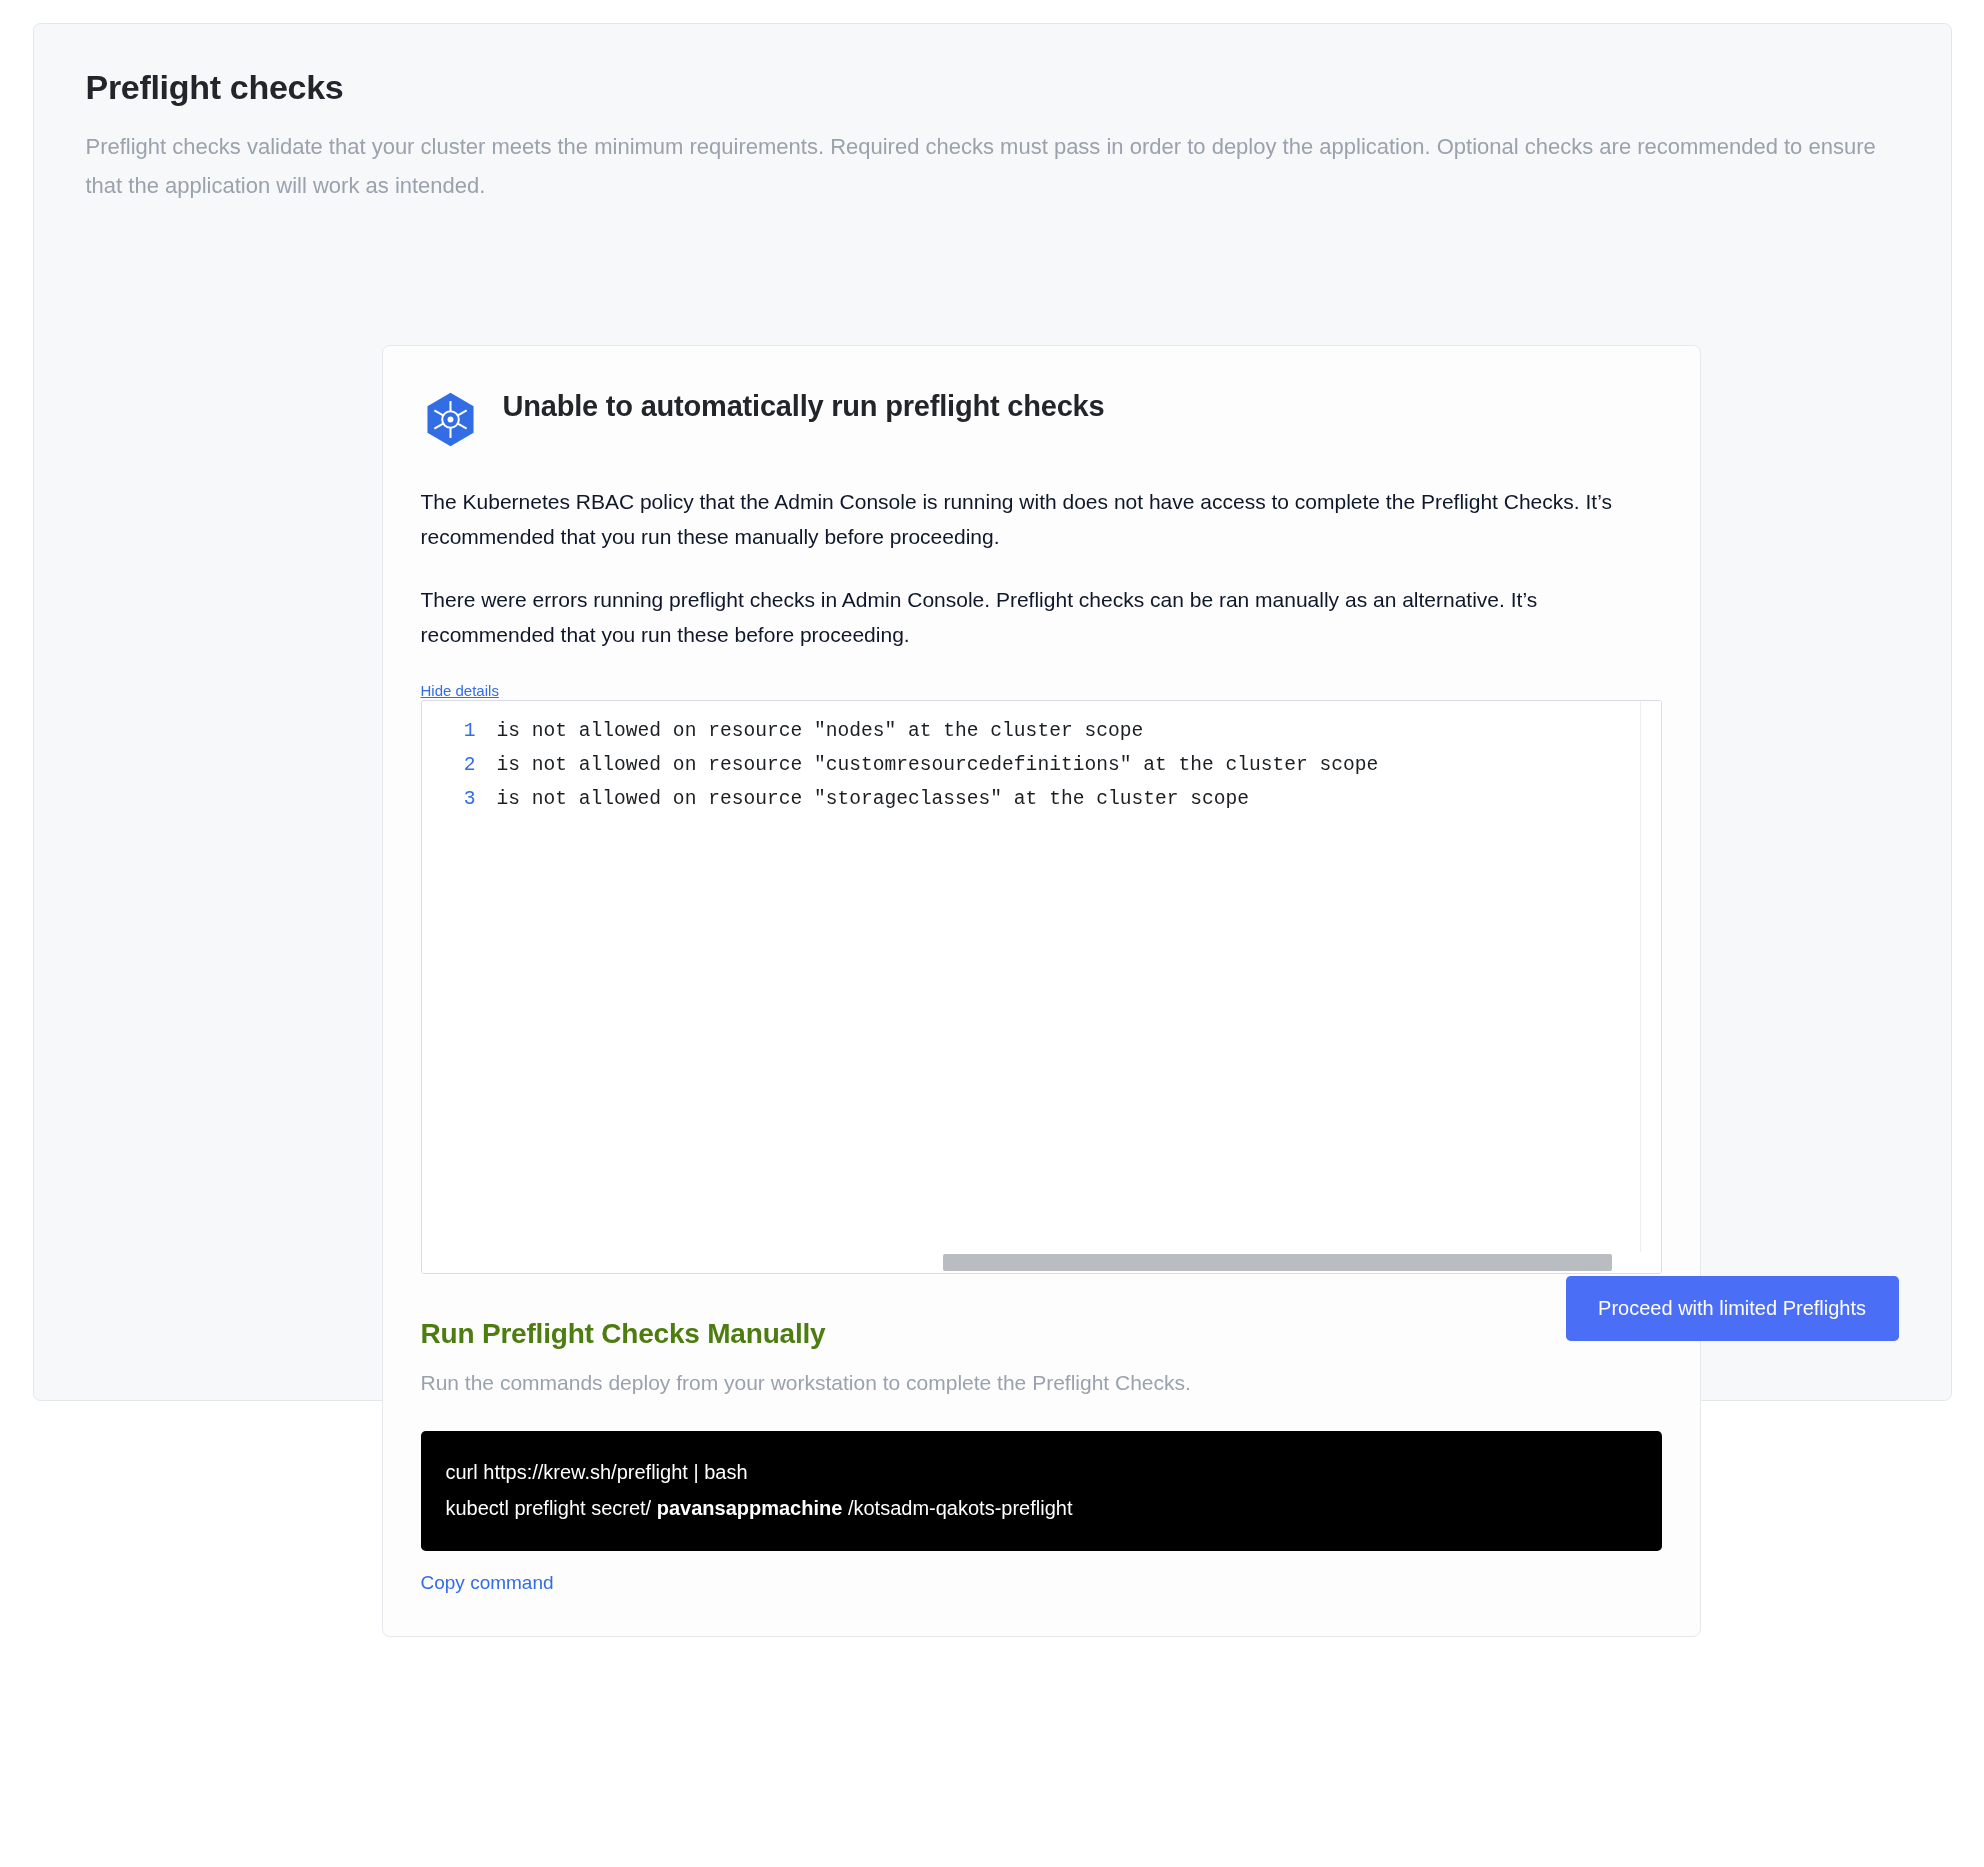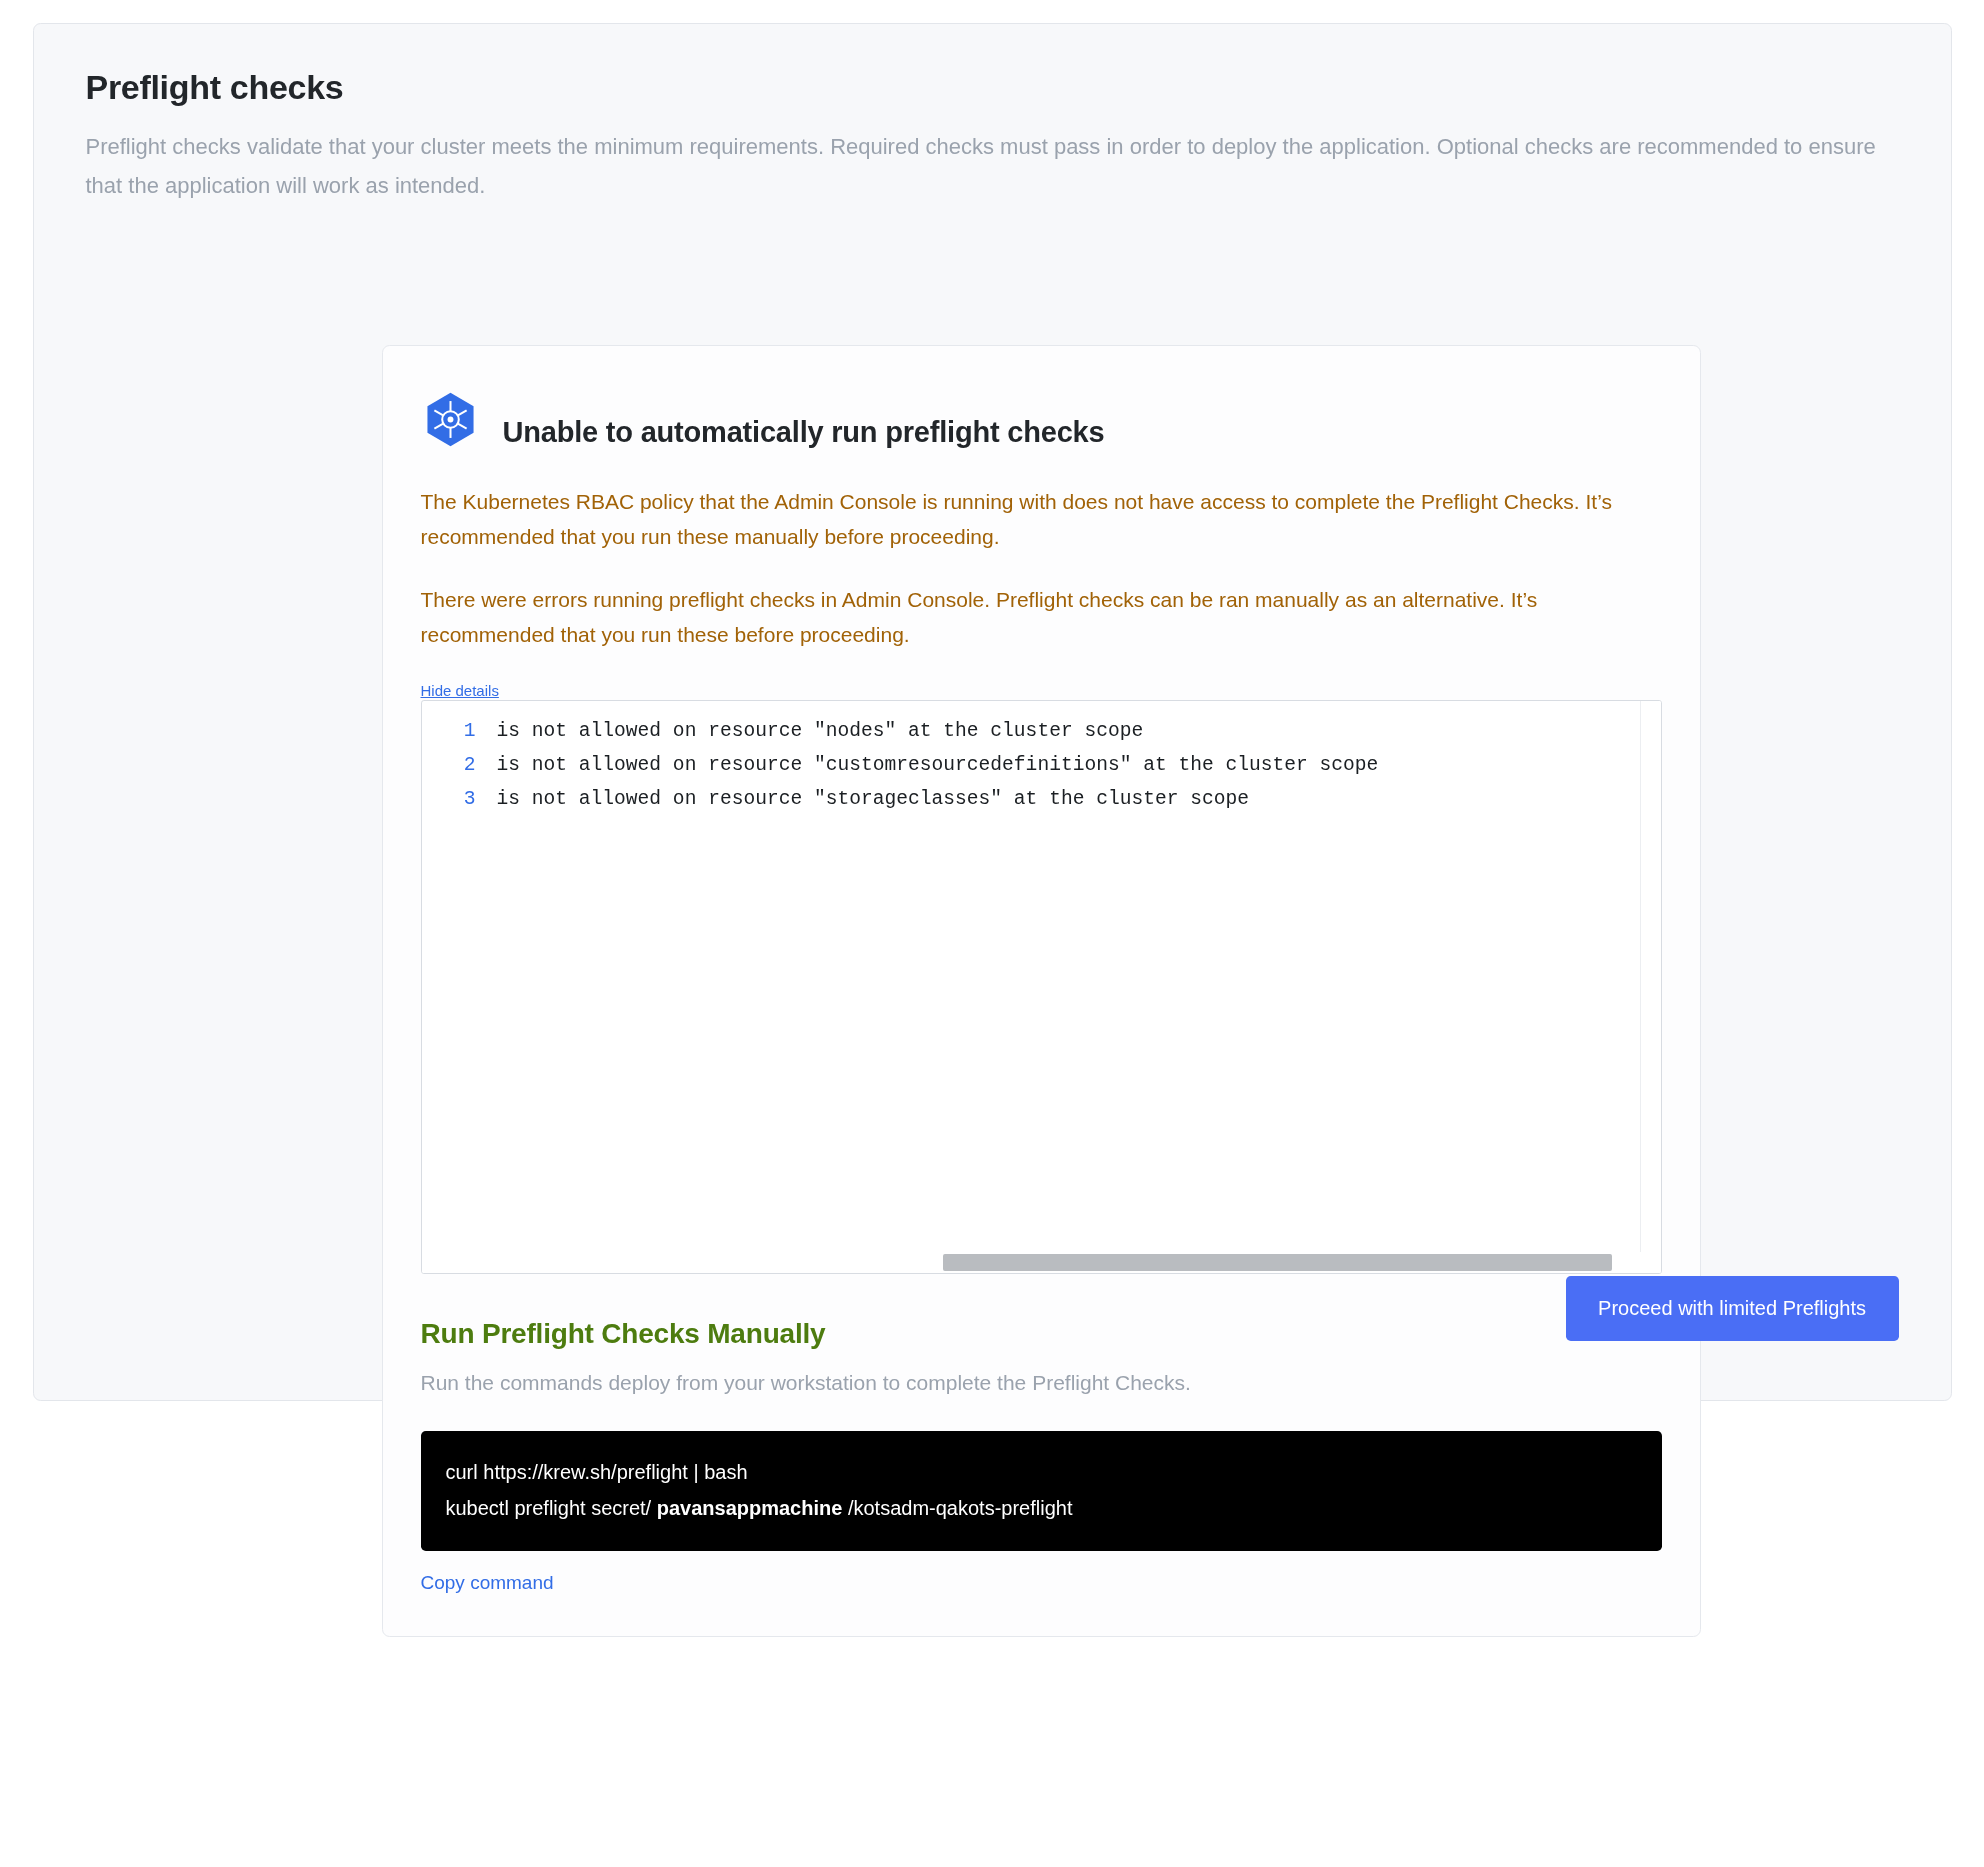--- a/index.html
+++ b/index.html
@@ -54,21 +54,21 @@
     top: 321px;
     width: 1319px;
     background: #fdfdfe;
     border: 1px solid #e5e8ed;
     border-radius: 7.6px;
     padding: 44px 38px 42px 38px;
   }
 
   .card-head {
     display: flex;
-    align-items: flex-end;
+    align-items: flex-start;
     gap: 23px;
     margin-bottom: 36px;
   }
 
   .k8s-icon {
     width: 59px;
     height: 59px;
     flex: 0 0 59px;
     display: block;
   }
@@ -76,21 +76,21 @@
   .card-title {
     font-size: 29px;
     font-weight: bold;
     color: #22262a;
     letter-spacing: -0.2px;
   }
 
   .card-para {
     font-size: 21px;
     line-height: 1.65;
-    color: #a16207;
+    color: #0f172a;
     margin: 0 0 29px 0;
     max-width: 1243px;
   }
 
   .details-link {
     display: inline-block;
     font-size: 15px;
     color: #326de6;
     text-decoration: underline;
     cursor: pointer;

